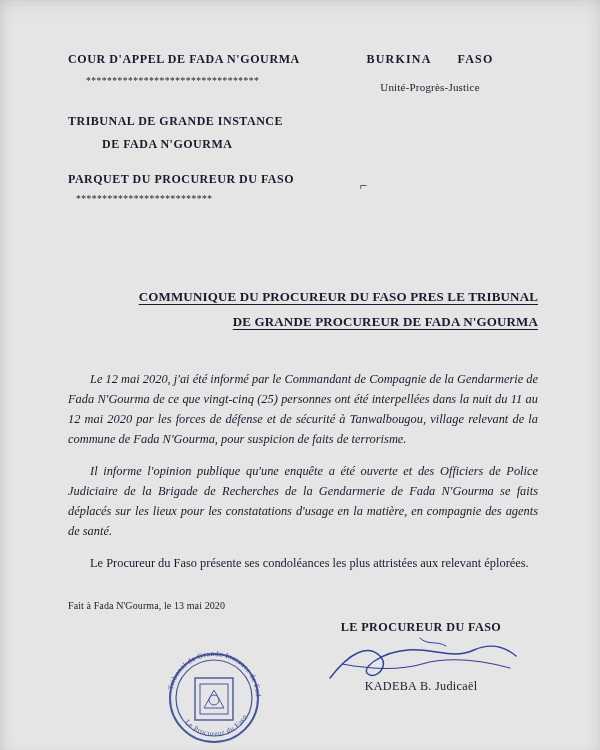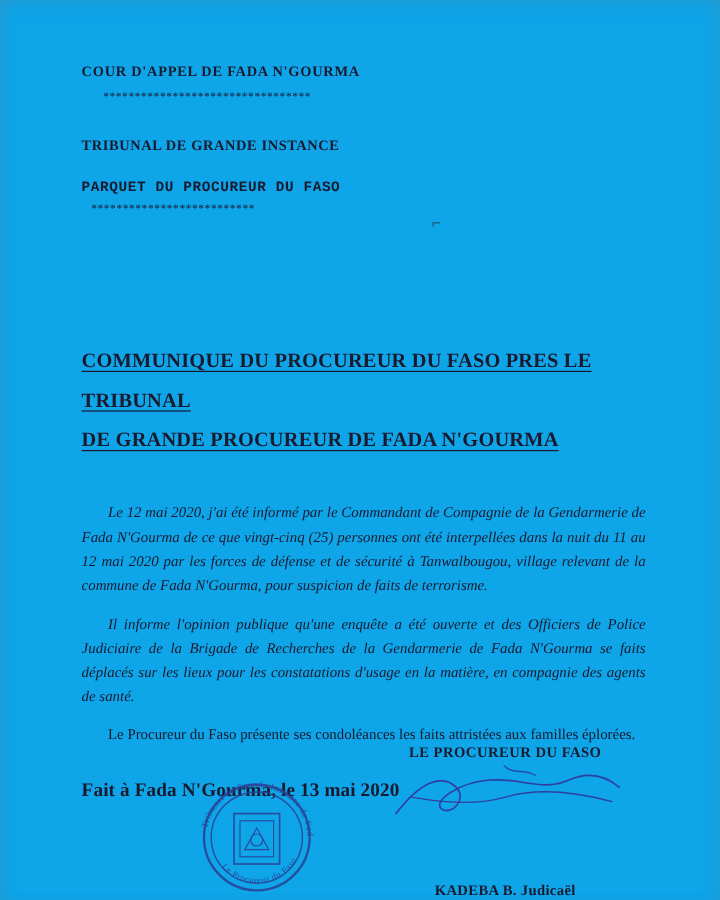--- a/index.html
+++ b/index.html
@@ -11,21 +11,21 @@
   body {
     font-family: "Liberation Serif", serif;
     color: #1a1a2e;
     position: relative;
     overflow: hidden;
   }
   .page {
     position: relative;
     width: 600px;
     height: 750px;
-    background: #0ea5e9;
+    background: #e5e5e5;
     padding: 52px 62px 0 68px;
   }
   
   .letterhead {
     position: relative;
     height: 170px;
     font-size: 11.5px;
     letter-spacing: 0.4px;
   }
   .lh-left {
@@ -65,21 +65,20 @@
     letter-spacing: 0.5px;
     margin: 8px 0 0 34px;
     white-space: nowrap;
   }
   .parquet {
     font-weight: bold;
     font-size: 12px;
     letter-spacing: 0.5px;
     margin-top: 20px;
     white-space: nowrap;
-    font-family: Liberation Mono, monospace;
   }
   .stars2 {
     font-size: 9.5px;
     letter-spacing: 0.5px;
     margin: 7px 0 0 8px;
     white-space: nowrap;
   }
   .country {
     font-weight: bold;
     font-size: 12px;
@@ -94,24 +93,24 @@
   }
   .tick {
     position: absolute;
     left: 292px;
     top: 126px;
     font-size: 13px;
     color: #2a2a3a;
   }
   
   .title {
-    text-align: left;
+    text-align: right;
     margin-top: 62px;
     font-weight: bold;
-    font-size: 17px;
+    font-size: 13px;
     line-height: 1.95;
     letter-spacing: 0.15px;
   }
   .title span {
     text-decoration: underline;
     text-underline-offset: 2.5px;
   }
   
   .body-text {
     margin-top: 34px;
@@ -119,42 +118,42 @@
     line-height: 1.62;
     text-align: justify;
   }
   .body-text p {
     margin: 0 0 13px 0;
     text-indent: 22px;
   }
   .body-text p.tight { margin-bottom: 12px; font-style: italic; }
   .place-date {
     margin-top: 24px;
-    font-size: 16px;
-    font-weight: bold;
+    font-size: 10px;
+    font-weight: normal;
     letter-spacing: 0.1px;
   }
   
   .sign-block {
     position: absolute;
     right: 64px;
     top: 620px;
     width: 230px;
     text-align: center;
   }
   .sign-title {
     font-weight: bold;
     font-size: 12.2px;
     letter-spacing: 0.4px;
   }
   .sign-name {
-    font-weight: bold;
+    font-weight: normal;
     font-size: 12.2px;
     letter-spacing: 0.3px;
-    margin-top: 100px;
+    margin-top: 44px;
   }
   .scribble {
     position: absolute;
     left: 18px;
     top: 14px;
     width: 200px;
     height: 62px;
     pointer-events: none;
   }
   
@@ -179,37 +178,44 @@
 <body>
 
 <div class="page">
 
   <div class="letterhead">
 
     <div class="lh-left">
       <div class="court-line">COUR D'APPEL DE FADA N'GOURMA</div>
       <div class="stars">*********************************</div>
       <div class="trib">TRIBUNAL DE GRANDE INSTANCE</div>
+      <div class="trib2">DE FADA N'GOURMA</div>
       <div class="parquet">PARQUET DU PROCUREUR DU FASO</div>
       <div class="stars2">**************************</div>
     </div>
 
+    <div class="lh-right">
+      <div class="country">
+        <span>BURKINA</span><span class="gap"></span><span>FASO</span>
+      </div>
+      <div class="motto">Unité-Progrès-Justice</div>
+    </div>
 
     <div class="tick">⌐</div>
   </div>
 
   <div class="title">
     <span>COMMUNIQUE DU PROCUREUR DU FASO PRES LE TRIBUNAL</span><br>
     <span>DE GRANDE PROCUREUR DE FADA N'GOURMA</span>
   </div>
 
   <div class="body-text">
     <p class="tight">Le 12 mai 2020, j'ai été informé par le Commandant de Compagnie de la Gendarmerie de Fada N'Gourma de ce que vingt-cinq (25) personnes ont été interpellées dans la nuit du 11 au 12 mai 2020 par les forces de défense et de sécurité à Tanwalbougou, village relevant de la commune de Fada N'Gourma, pour suspicion de faits de terrorisme.</p>
     <p class="tight">Il informe l'opinion publique qu'une enquête a été ouverte et des Officiers de Police Judiciaire de la Brigade de Recherches de la Gendarmerie de Fada N'Gourma se faits déplacés sur les lieux pour les constatations d'usage en la matière, en compagnie des agents de santé.</p>
-    <p>Le Procureur du Faso présente ses condoléances les faits attristées aux familles éplorées.</p>
+    <p>Le Procureur du Faso présente ses condoléances les plus attristées aux relevant éplorées.</p>
     <div class="place-date">Fait à Fada N'Gourma, le 13 mai 2020</div>
   </div>
 
   <div class="sign-block">
     <div class="sign-title">LE PROCUREUR DU FASO</div>
     <svg class="scribble" viewBox="0 0 200 62">
       <path d="M6 44 C 26 18, 44 10, 56 22 C 66 32, 52 46, 44 40 C 36 34, 58 18, 84 16 C 110 14, 128 26, 150 16 C 166 9, 180 12, 192 22" fill="none" stroke="#2f3fa0" stroke-width="1.4" stroke-linecap="round"></path>
       <path d="M18 30 C 40 34, 70 38, 98 30 C 126 22, 156 26, 186 34" fill="none" stroke="#2f3fa0" stroke-width="1.1" stroke-linecap="round"></path>
       <path d="M96 4 C 104 12, 112 6, 122 12" fill="none" stroke="#2f3fa0" stroke-width="1" stroke-linecap="round"></path>
     </svg>

